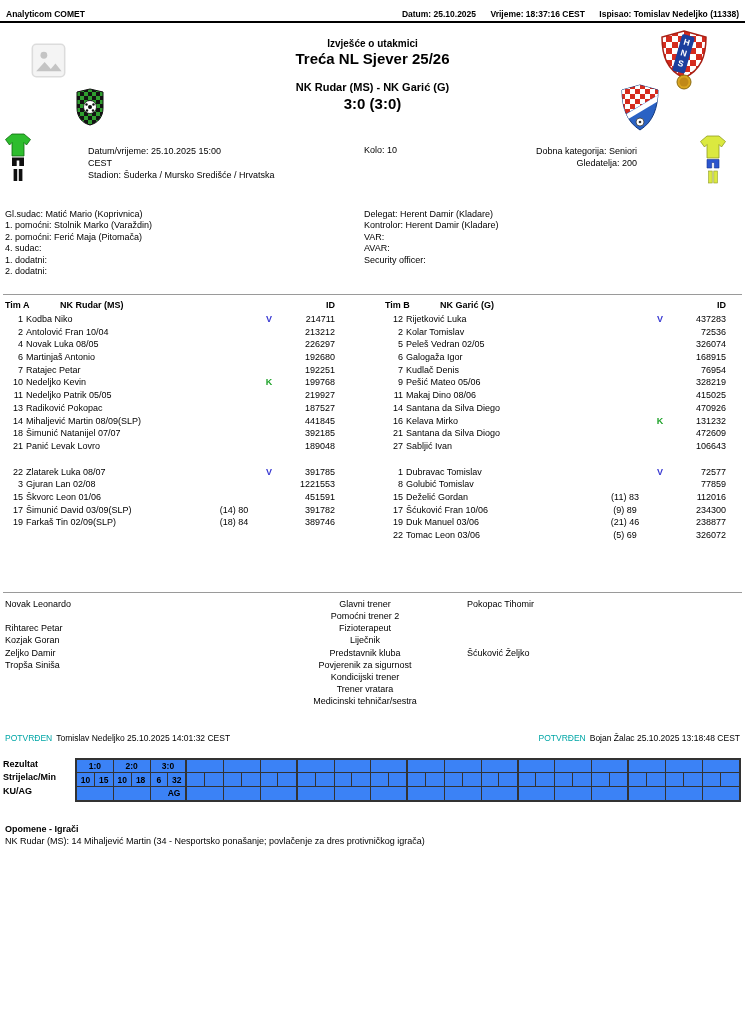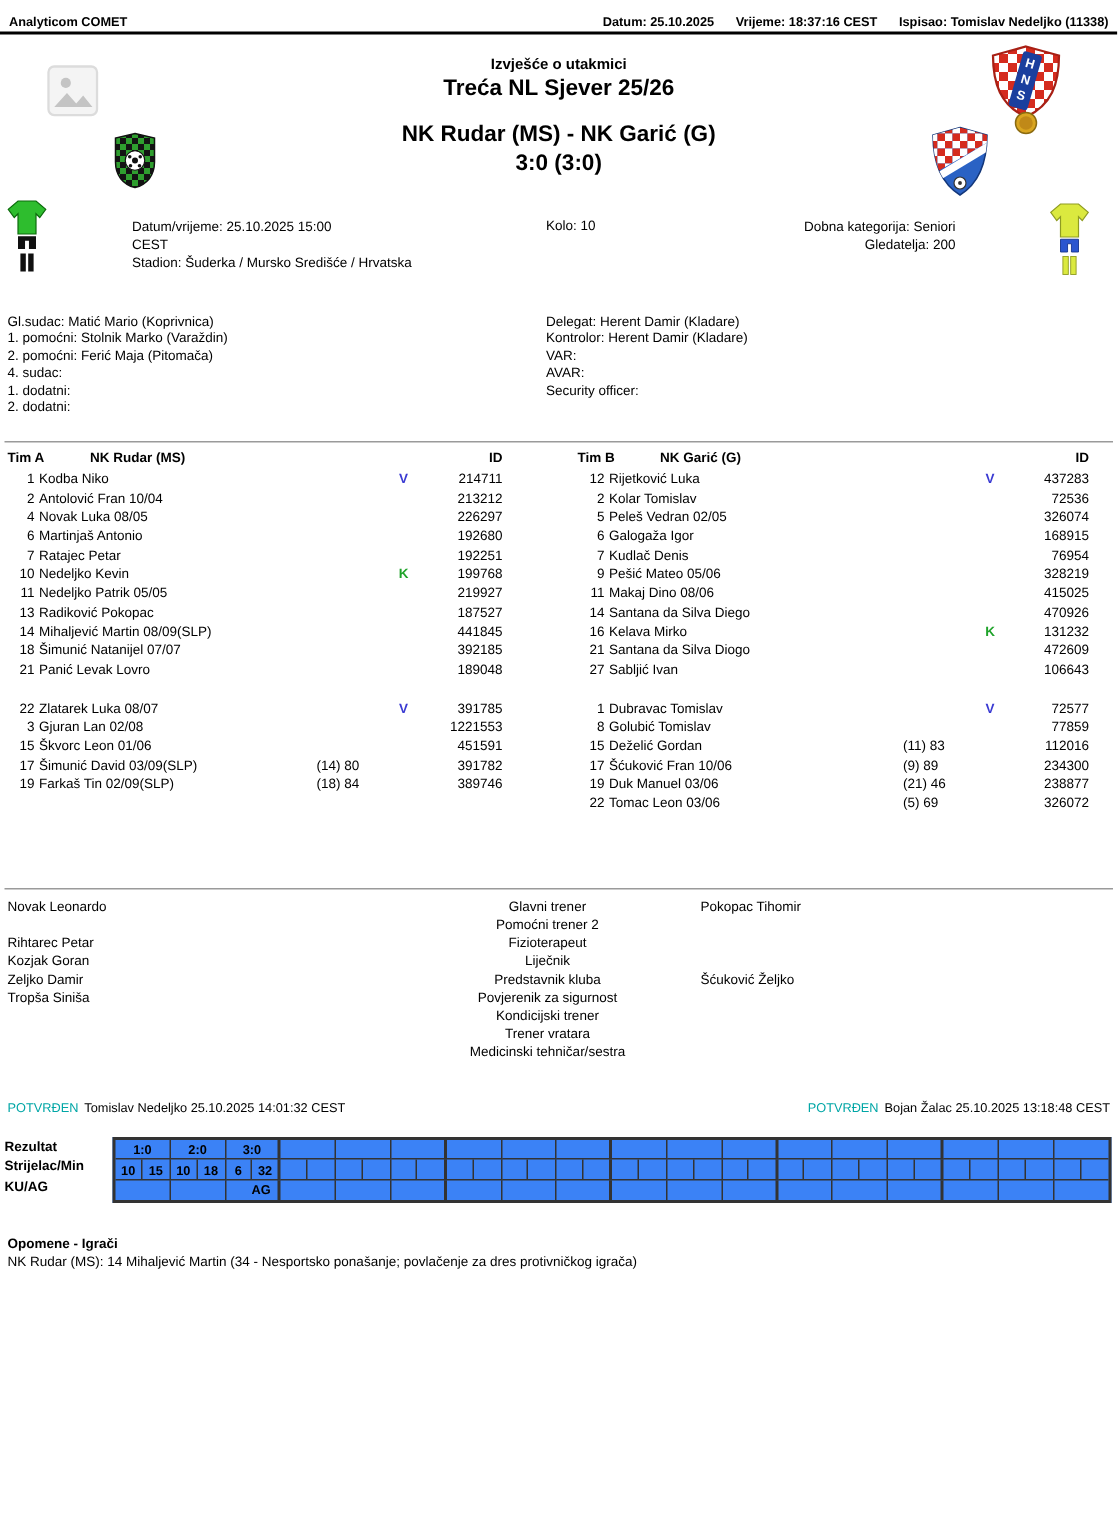--- a/index.html
+++ b/index.html
@@ -14,21 +14,21 @@
 
   
   .title-area{position:absolute;top:21px;left:0;right:0;height:112px;}
   .ph-img{position:absolute;left:30px;top:21px;}
   .hns{position:absolute;right:37px;top:9px;}
   .logo-l{position:absolute;left:76px;top:67px;}
   .logo-r{position:absolute;right:85px;top:63px;}
   .ttl{text-align:center;}
   .t1{padding-top:17px;font-size:10px;font-weight:bold;}
   .t2{font-size:15px;font-weight:bold;margin-top:1px;}
-  .t3{font-size:15px;font-weight:bold;margin-top:14px;}
+  .t3{font-size:11px;font-weight:bold;margin-top:14px;}
   .t4{font-size:15px;font-weight:bold;margin-top:2px;}
 
   
   .match-info{position:absolute;top:133px;left:0;right:0;height:76px;font-size:9px;}
   .kit-l{position:absolute;left:3px;top:0;}
   .kit-r{position:absolute;right:17px;top:2px;}
   .mi-c1{position:absolute;left:88px;top:12px;line-height:12px;width:280px;}
   .mi-c2{position:absolute;left:364px;top:12px;}
   .mi-c3{position:absolute;right:108px;top:12px;text-align:right;line-height:12px;}
 
@@ -43,21 +43,21 @@
 
   
   .rosters{position:absolute;top:299px;left:5px;right:5px;display:flex;font-size:9px;}
   .team-a{width:330px;margin-right:50px;}
   .team-b{width:341px;}
   .trow{display:flex;line-height:12.7px;height:12.7px;white-space:nowrap;}
   .thead{font-weight:bold;line-height:13px;height:14px;}
   .tlabel{width:52px;}
   .tnum{width:18px;text-align:right;}
   .tname{flex:1;padding-left:3px;overflow:hidden;}
-  .tsub{width:46px;text-align:left;}
+  .tsub{width:46px;text-align:center;}
   .tbadge{width:24px;text-align:center;font-weight:bold;}
   .tbadge.v{color:#3a3ad2;}
   .tbadge.k{color:#1fa32a;}
   .tid{width:54px;text-align:right;}
   .tgap{height:13px;}
 
   
   .staff{position:absolute;top:598px;left:5px;right:5px;font-size:9px;}
   .srow{display:flex;line-height:12.15px;height:12.15px;}
   .sa{width:270px;}

